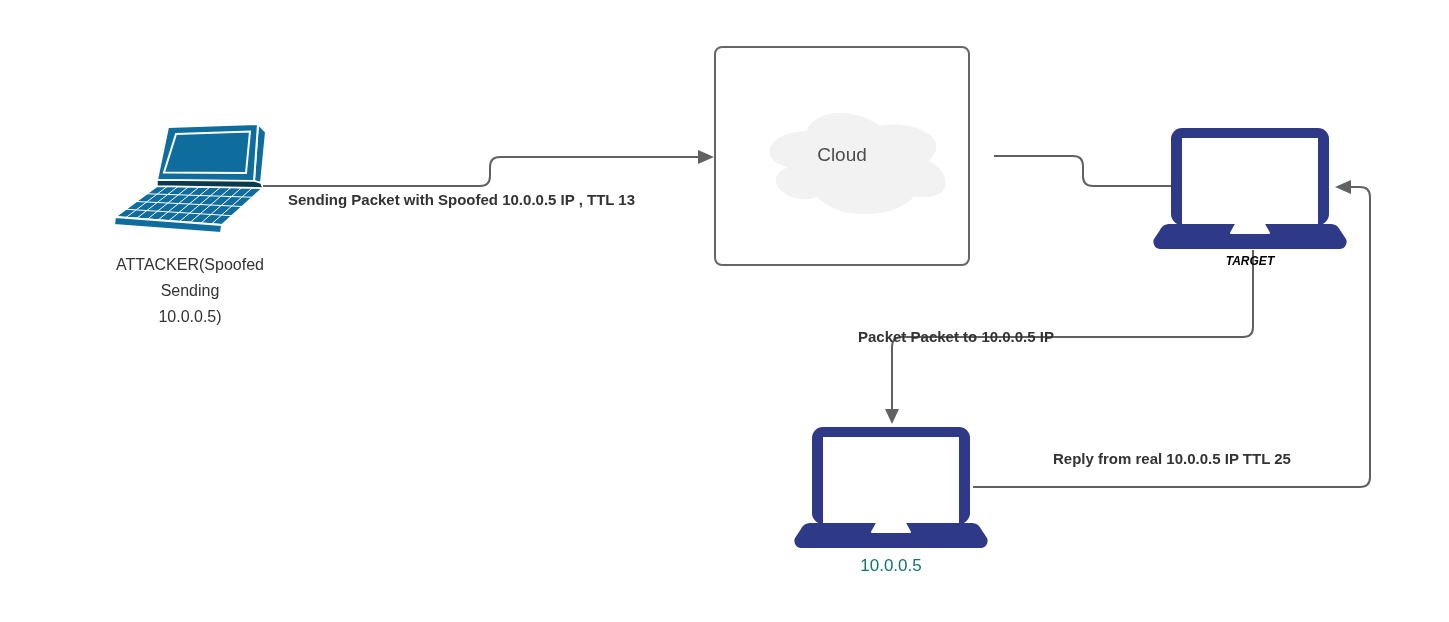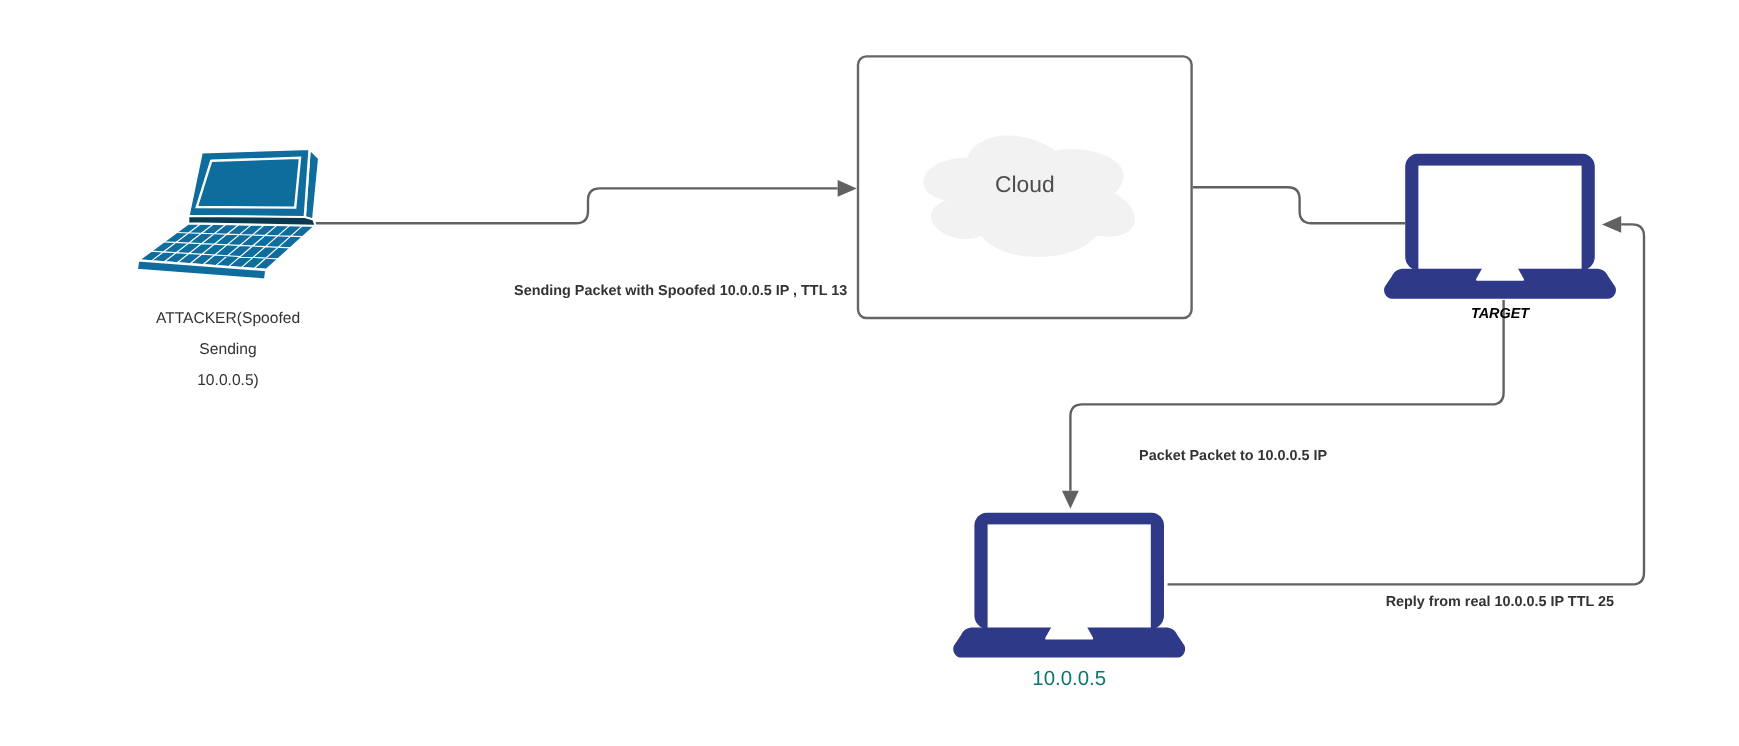--- a/index.html
+++ b/index.html
@@ -13,46 +13,45 @@
   }
   .layer { position: absolute; left: 0; top: 0; width: 1449px; height: 622px; }
   .node { position: absolute; }
   .node-label {
     position: absolute;
     text-align: center;
     color: var(--node-label-color);
   }
   .attacker-label {
     left: 80px; top: 252px; width: 220px;
-    font-size: 13px; line-height: 26px;
+    font-size: 16px; line-height: 26px;
   }
   .target-label {
     left: 1160px; top: 254px; width: 180px;
     font-size: 12px; font-weight: bold; font-style: italic; color: #000000;
   }
   .host-label {
     left: 796px; top: 556px; width: 190px;
     font-size: 17px; color: #0f766e;
   }
   .edge-label {
     position: absolute;
-    text-align: right;
-    font-size: 12px;
+    text-align: left;
+    font-size: 15px;
     font-weight: bold;
     color: var(--edge-label-color);
     white-space: nowrap;
-    margin-top: 44px;
   }
   .edge-label-1 { left: 288px; top: 191px; width: 418px; }
   .edge-label-3 { left: 858px; top: 328px; width: 248px; }
   .edge-label-4 { left: 1053px; top: 450px; width: 292px; }
   .cloud-box {
     position: absolute;
     left: 714px; top: 46px;
-    width: 280px; height: 220px;
+    width: 256px; height: 220px;
     border: 2px solid var(--cloud-box-border);
     border-radius: 8px;
     background: #ffffff;
     box-sizing: border-box;
   }
   .cloud-shape { position: absolute; left: 39px; top: 54px; }
   .cloud-label {
     position: absolute;
     left: 0; top: 96px; width: 100%;
     text-align: center;

